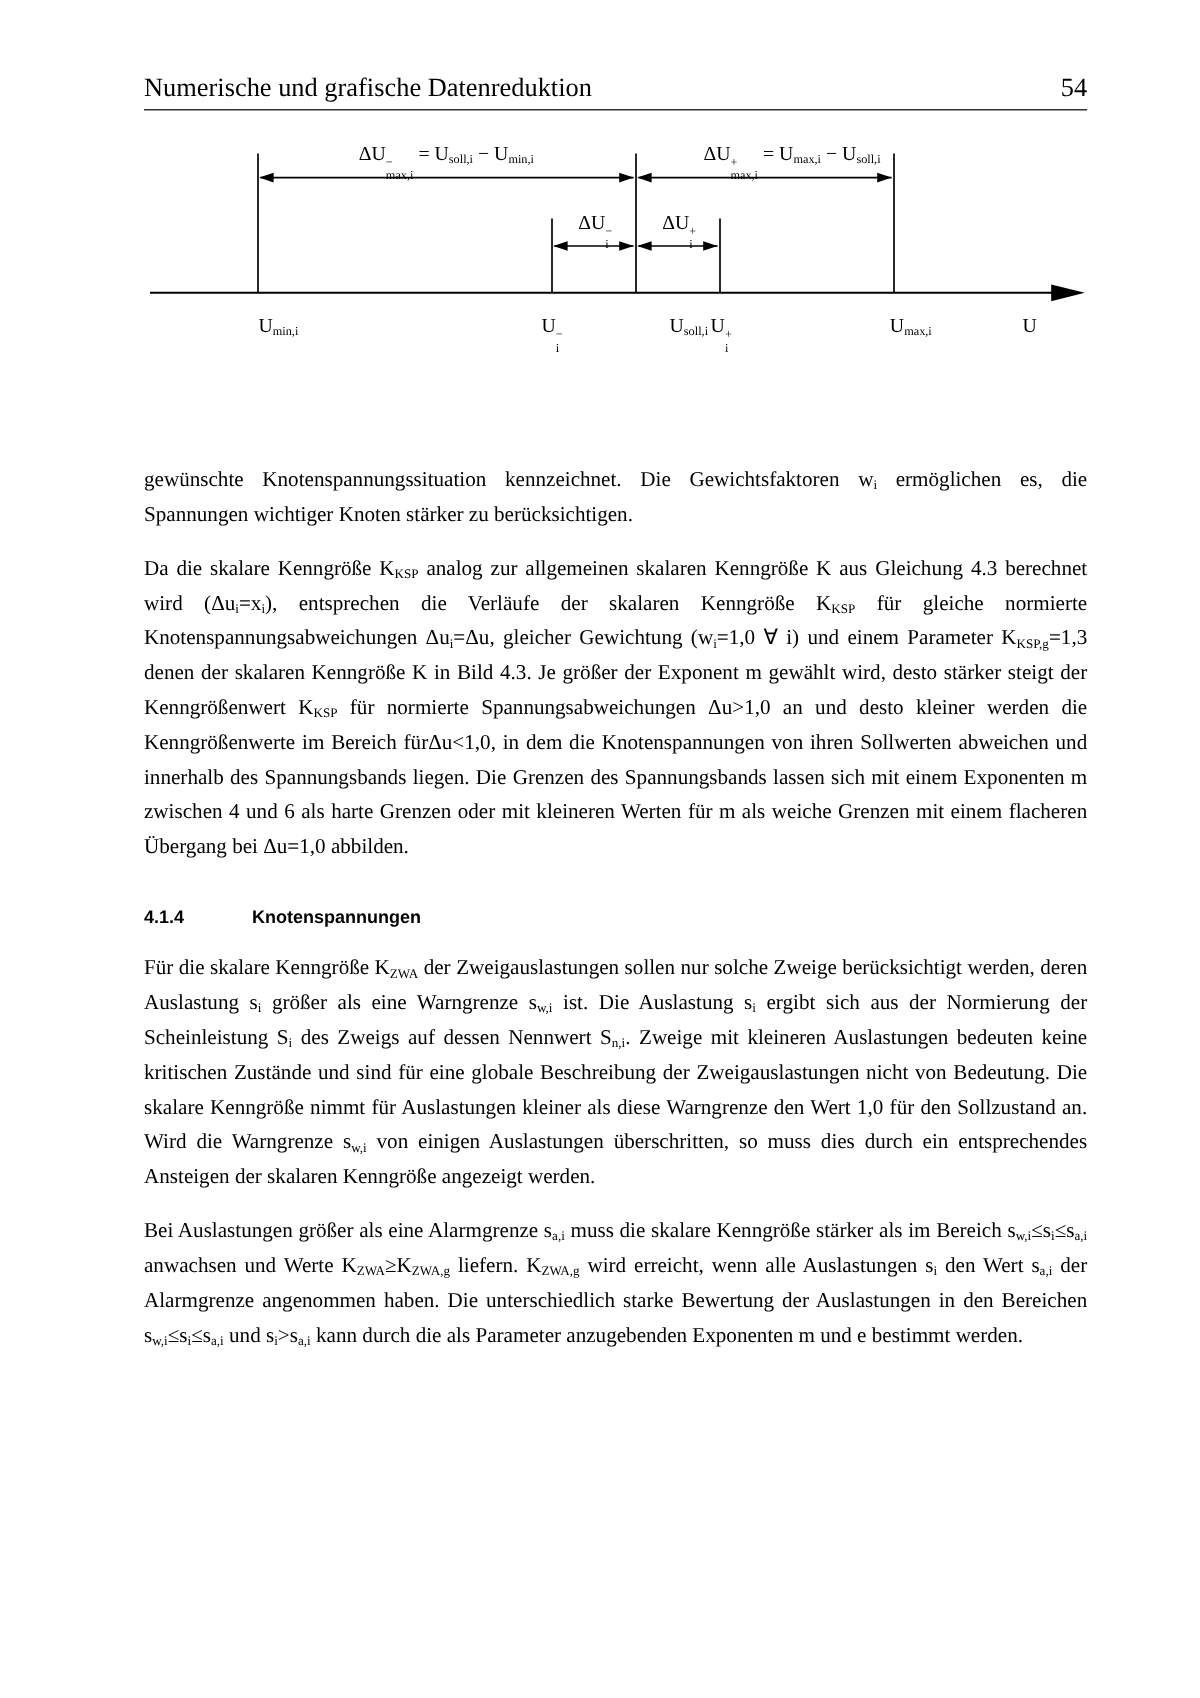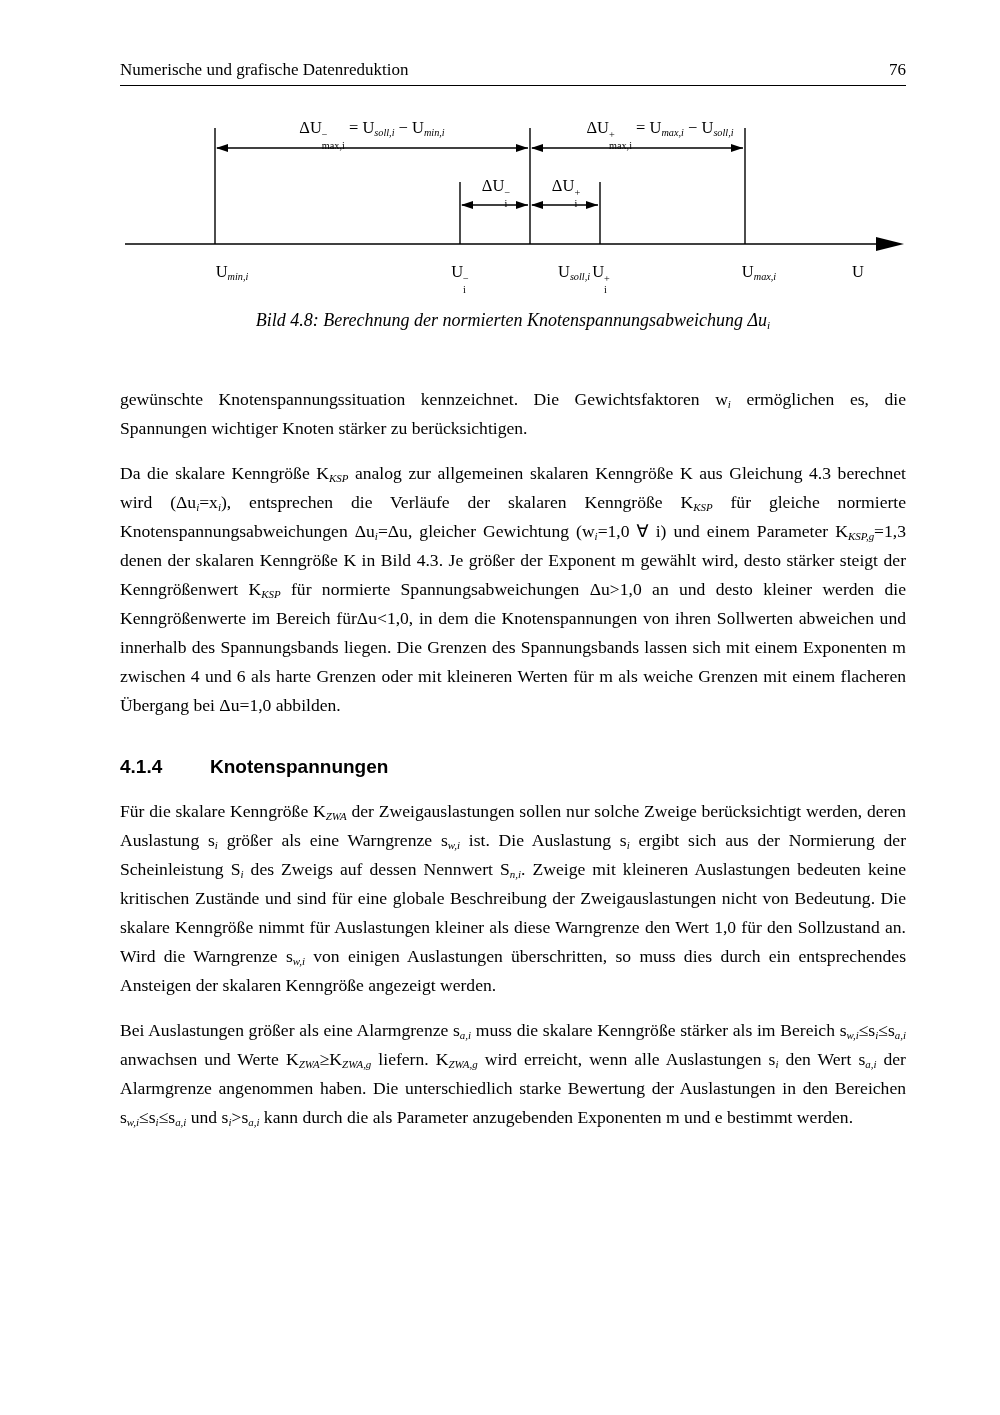--- a/index.html
+++ b/index.html
@@ -14,21 +14,21 @@
     overflow: hidden;
   }
 
   
   .header {
     position: absolute;
     top: 60px; left: 120px; width: 786px;
     display: flex; justify-content: space-between; align-items: flex-end;
     border-bottom: 1.5px solid #000;
     padding-bottom: 5px;
-    font-size: 17px;
+    font-size: 22px;
   }
 
   
   .figure {
     position: absolute;
     top: 112px; left: 0; width: 1000px; height: 192px;
   }
   .figure svg { position:absolute; top:0; left:0; }
   .fig-label {
     position: absolute;
@@ -42,21 +42,21 @@
   .ss {
     display: inline-flex;
     flex-direction: column;
     align-items: flex-start;
     vertical-align: -0.45em;
     font-size: 0.62em;
     line-height: 1.15;
   }
   .ss span { display: block; }
 
-  sub { font-size: 0.62em; vertical-align: -0.25em; line-height: 0; font-style: italic; }
+  sub { font-size: 0.62em; vertical-align: -0.25em; line-height: 0; }
 
   
   .caption {
     position: absolute;
     top: 310px; left: 120px; width: 786px;
     text-align: center;
     font-style: italic;
     font-size: 18px;
   }
 
@@ -68,35 +68,35 @@
     line-height: 29px;
     text-align: justify;
     margin-top: 32px;
   }
   .body-text p { margin: 0 0 16px 0; }
 
   .section-heading {
     margin: 36px 0 18px 0;
     font-family: "Liberation Sans", sans-serif;
     font-weight: 700;
-    font-size: 19px;
+    font-size: 15px;
     line-height: 1.2;
     text-align: left;
     display: flex;
   }
   .section-number { width: 90px; flex: 0 0 90px; }
 </style>
 </head>
 <body>
 
 <div class="page">
 
   <div class="header">
     <span>Numerische und grafische Datenreduktion</span>
-    <span>76</span>
+    <span>54</span>
   </div>
 
   <div class="figure">
     <svg width="1000" height="192" viewBox="0 0 1000 192">
       <defs>
         <marker id="mR" markerWidth="13" markerHeight="10" refX="12" refY="5" orient="0" markerUnits="userSpaceOnUse">
           <path d="M0,1 L12,5 L0,9 z" fill="#000"></path>
         </marker>
         <marker id="mL" markerWidth="13" markerHeight="10" refX="1" refY="5" orient="0" markerUnits="userSpaceOnUse">
           <path d="M12,1 L0,5 L12,9 z" fill="#000"></path>
@@ -144,21 +144,20 @@
         </span></div>
     <div class="fig-label axis-label" style="left:531px;margin-left:43px;">U<sub>soll,i</sub></div>
     <div class="fig-label axis-label" style="left:601px;">U<span class="ss">
           <span>+</span>
           <span>i</span>
         </span></div>
     <div class="fig-label axis-label" style="left:747px;margin-left:12px;">U<sub>max,i</sub></div>
     <div class="fig-label axis-label" style="left:858px;">U</div>
   </div>
 
-  <div class="caption">Bild 4.8: Berechnung der normierten Knotenspannungsabweichung Δu<sub>i</sub></div>
 
   <div class="body-text">
     <p>gewünschte Knotenspannungssituation kennzeichnet. Die Gewichtsfaktoren w<sub>i</sub> ermöglichen es, die Spannungen wichtiger Knoten stärker zu berücksichtigen.</p>
     <p>Da die skalare Kenngröße K<sub>KSP</sub> analog zur allgemeinen skalaren Kenngröße K aus Gleichung 4.3 berechnet wird (Δu<sub>i</sub>=x<sub>i</sub>), entsprechen die Verläufe der skalaren Kenngröße K<sub>KSP</sub> für gleiche normierte Knotenspannungsabweichungen Δu<sub>i</sub>=Δu, gleicher Gewichtung (w<sub>i</sub>=1,0 ∀ i) und einem Parameter K<sub>KSP,g</sub>=1,3 denen der skalaren Kenngröße K in Bild 4.3. Je größer der Exponent m gewählt wird, desto stärker steigt der Kenngrößenwert K<sub>KSP</sub> für normierte Spannungsabweichungen Δu&gt;1,0 an und desto kleiner werden die Kenngrößenwerte im Bereich fürΔu&lt;1,0, in dem die Knotenspannungen von ihren Sollwerten abweichen und innerhalb des Spannungsbands liegen. Die Grenzen des Spannungsbands lassen sich mit einem Exponenten m zwischen 4 und 6 als harte Grenzen oder mit kleineren Werten für m als weiche Grenzen mit einem flacheren Übergang bei Δu=1,0 abbilden.</p>
 
     <h2 class="section-heading">
       <span class="section-number">4.1.4</span>
       <span>Knotenspannungen</span>
     </h2>
 

